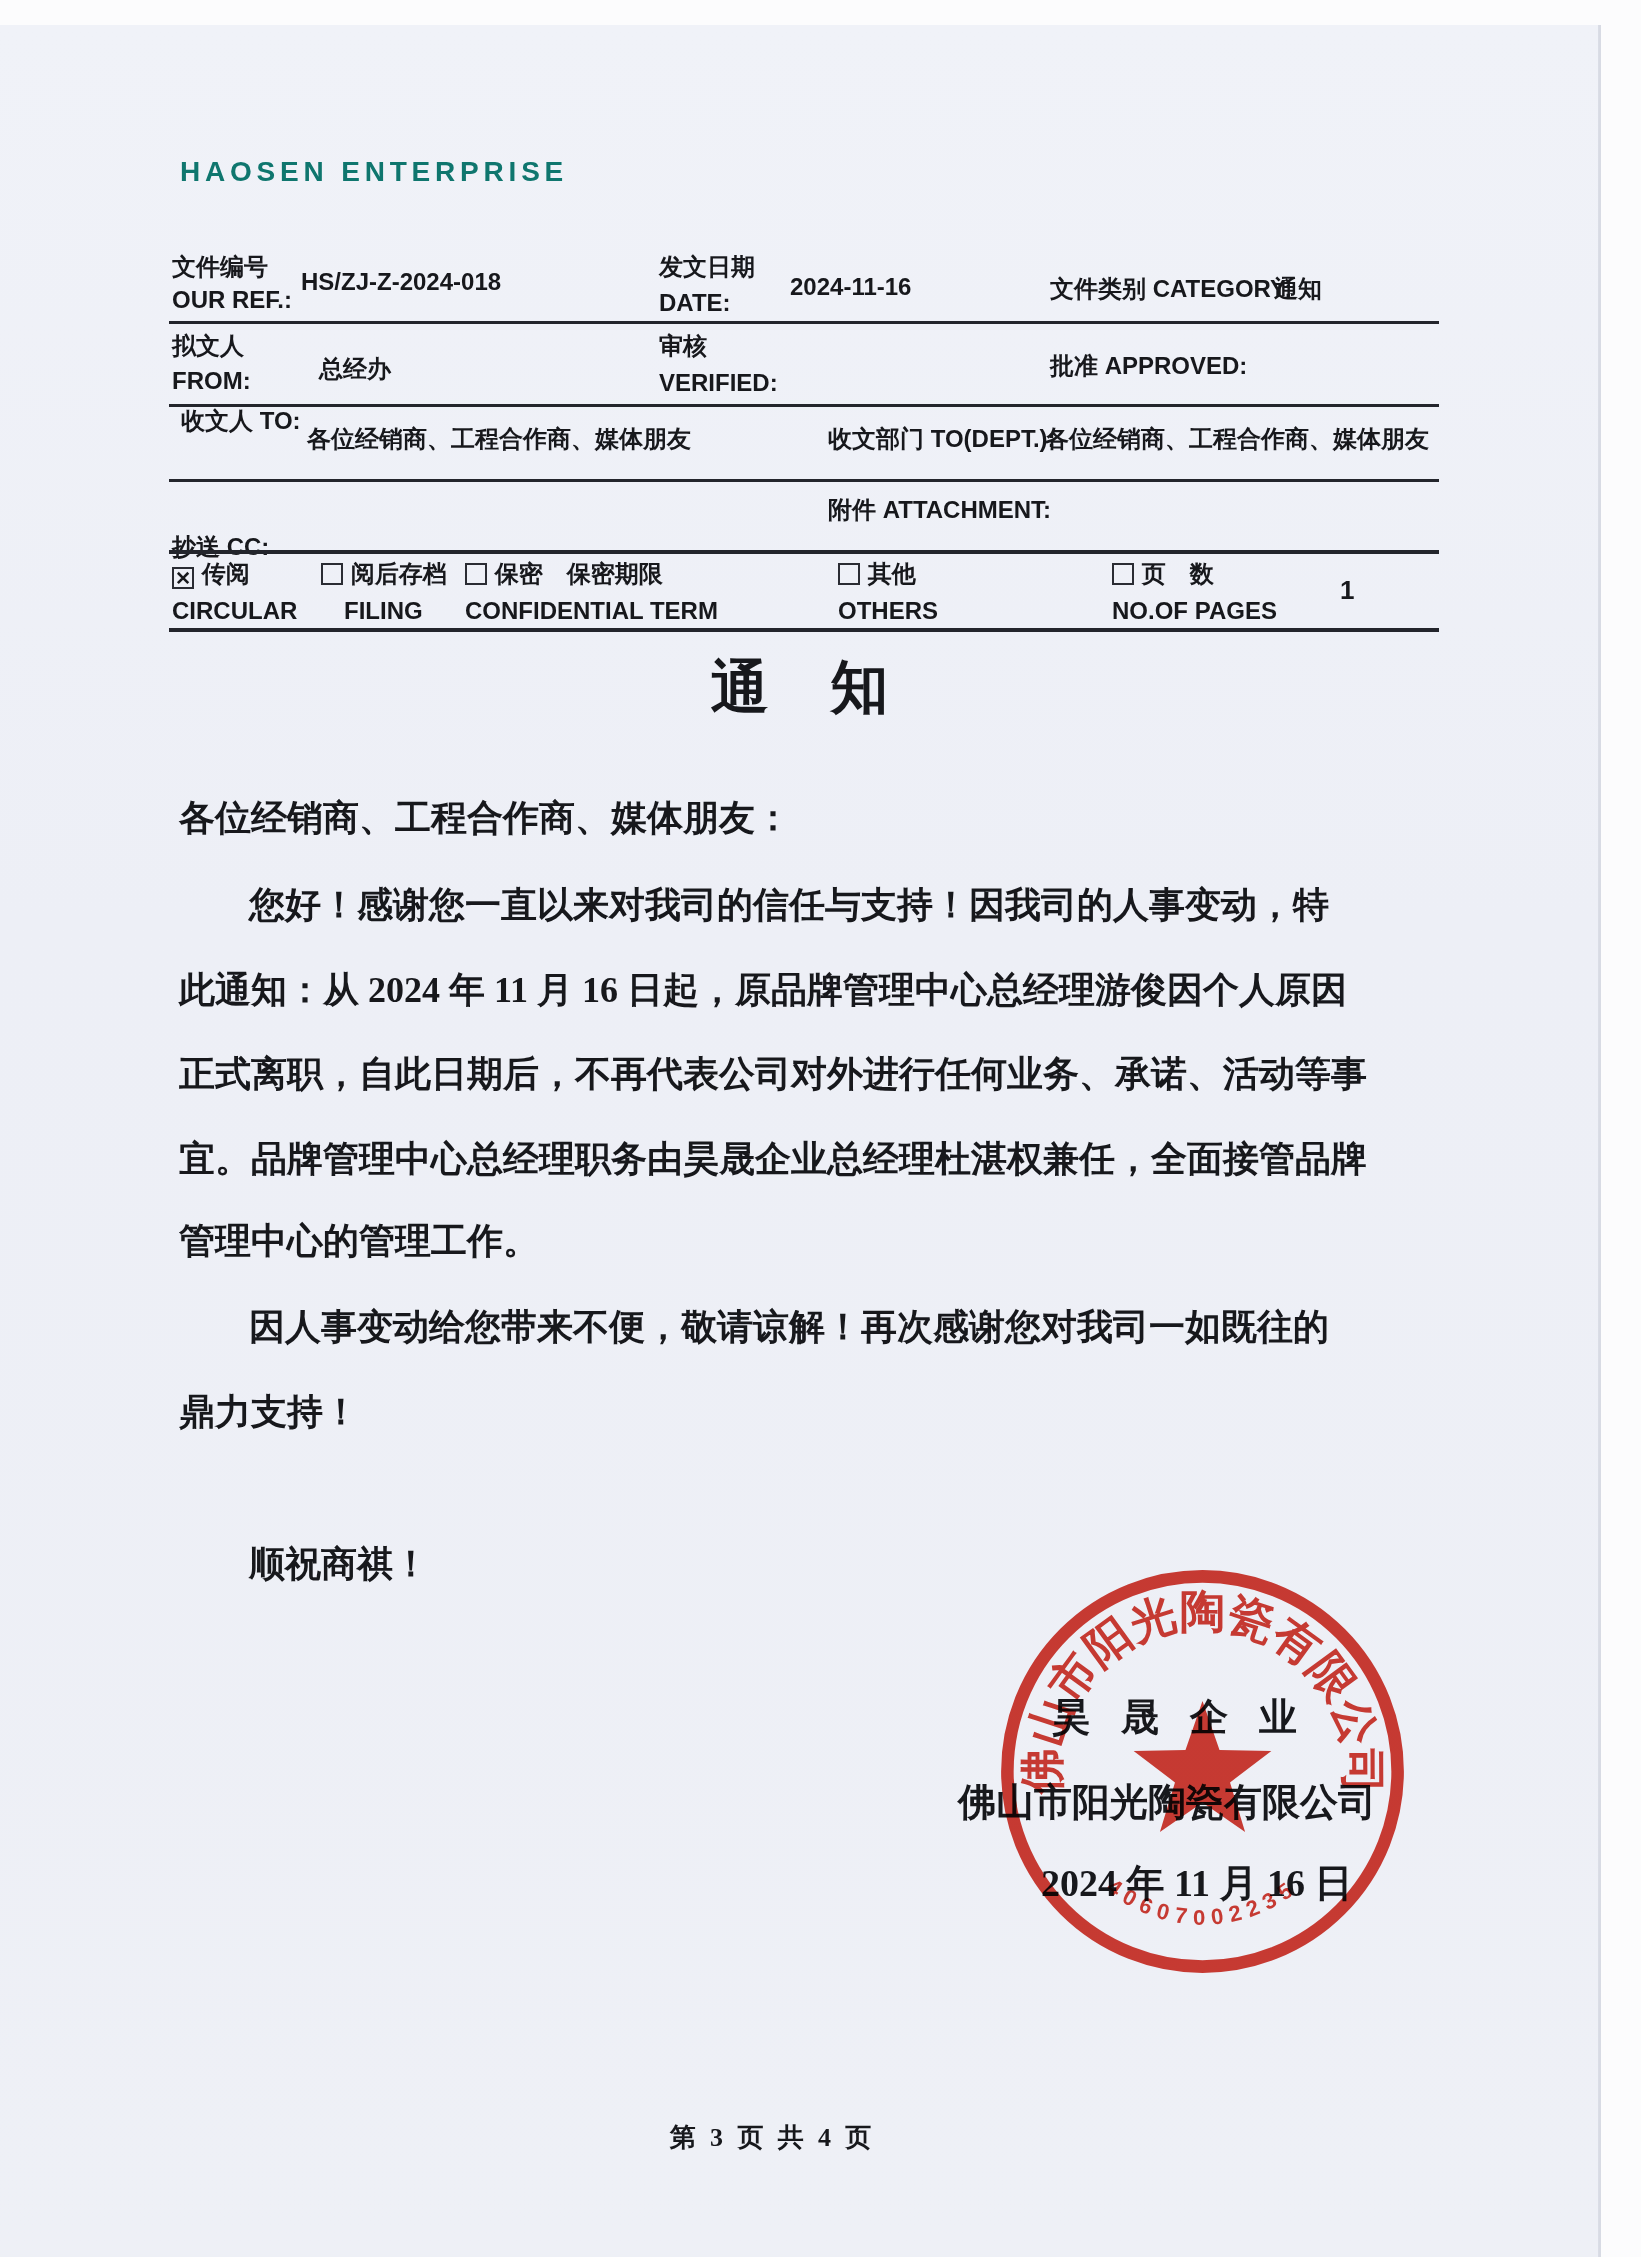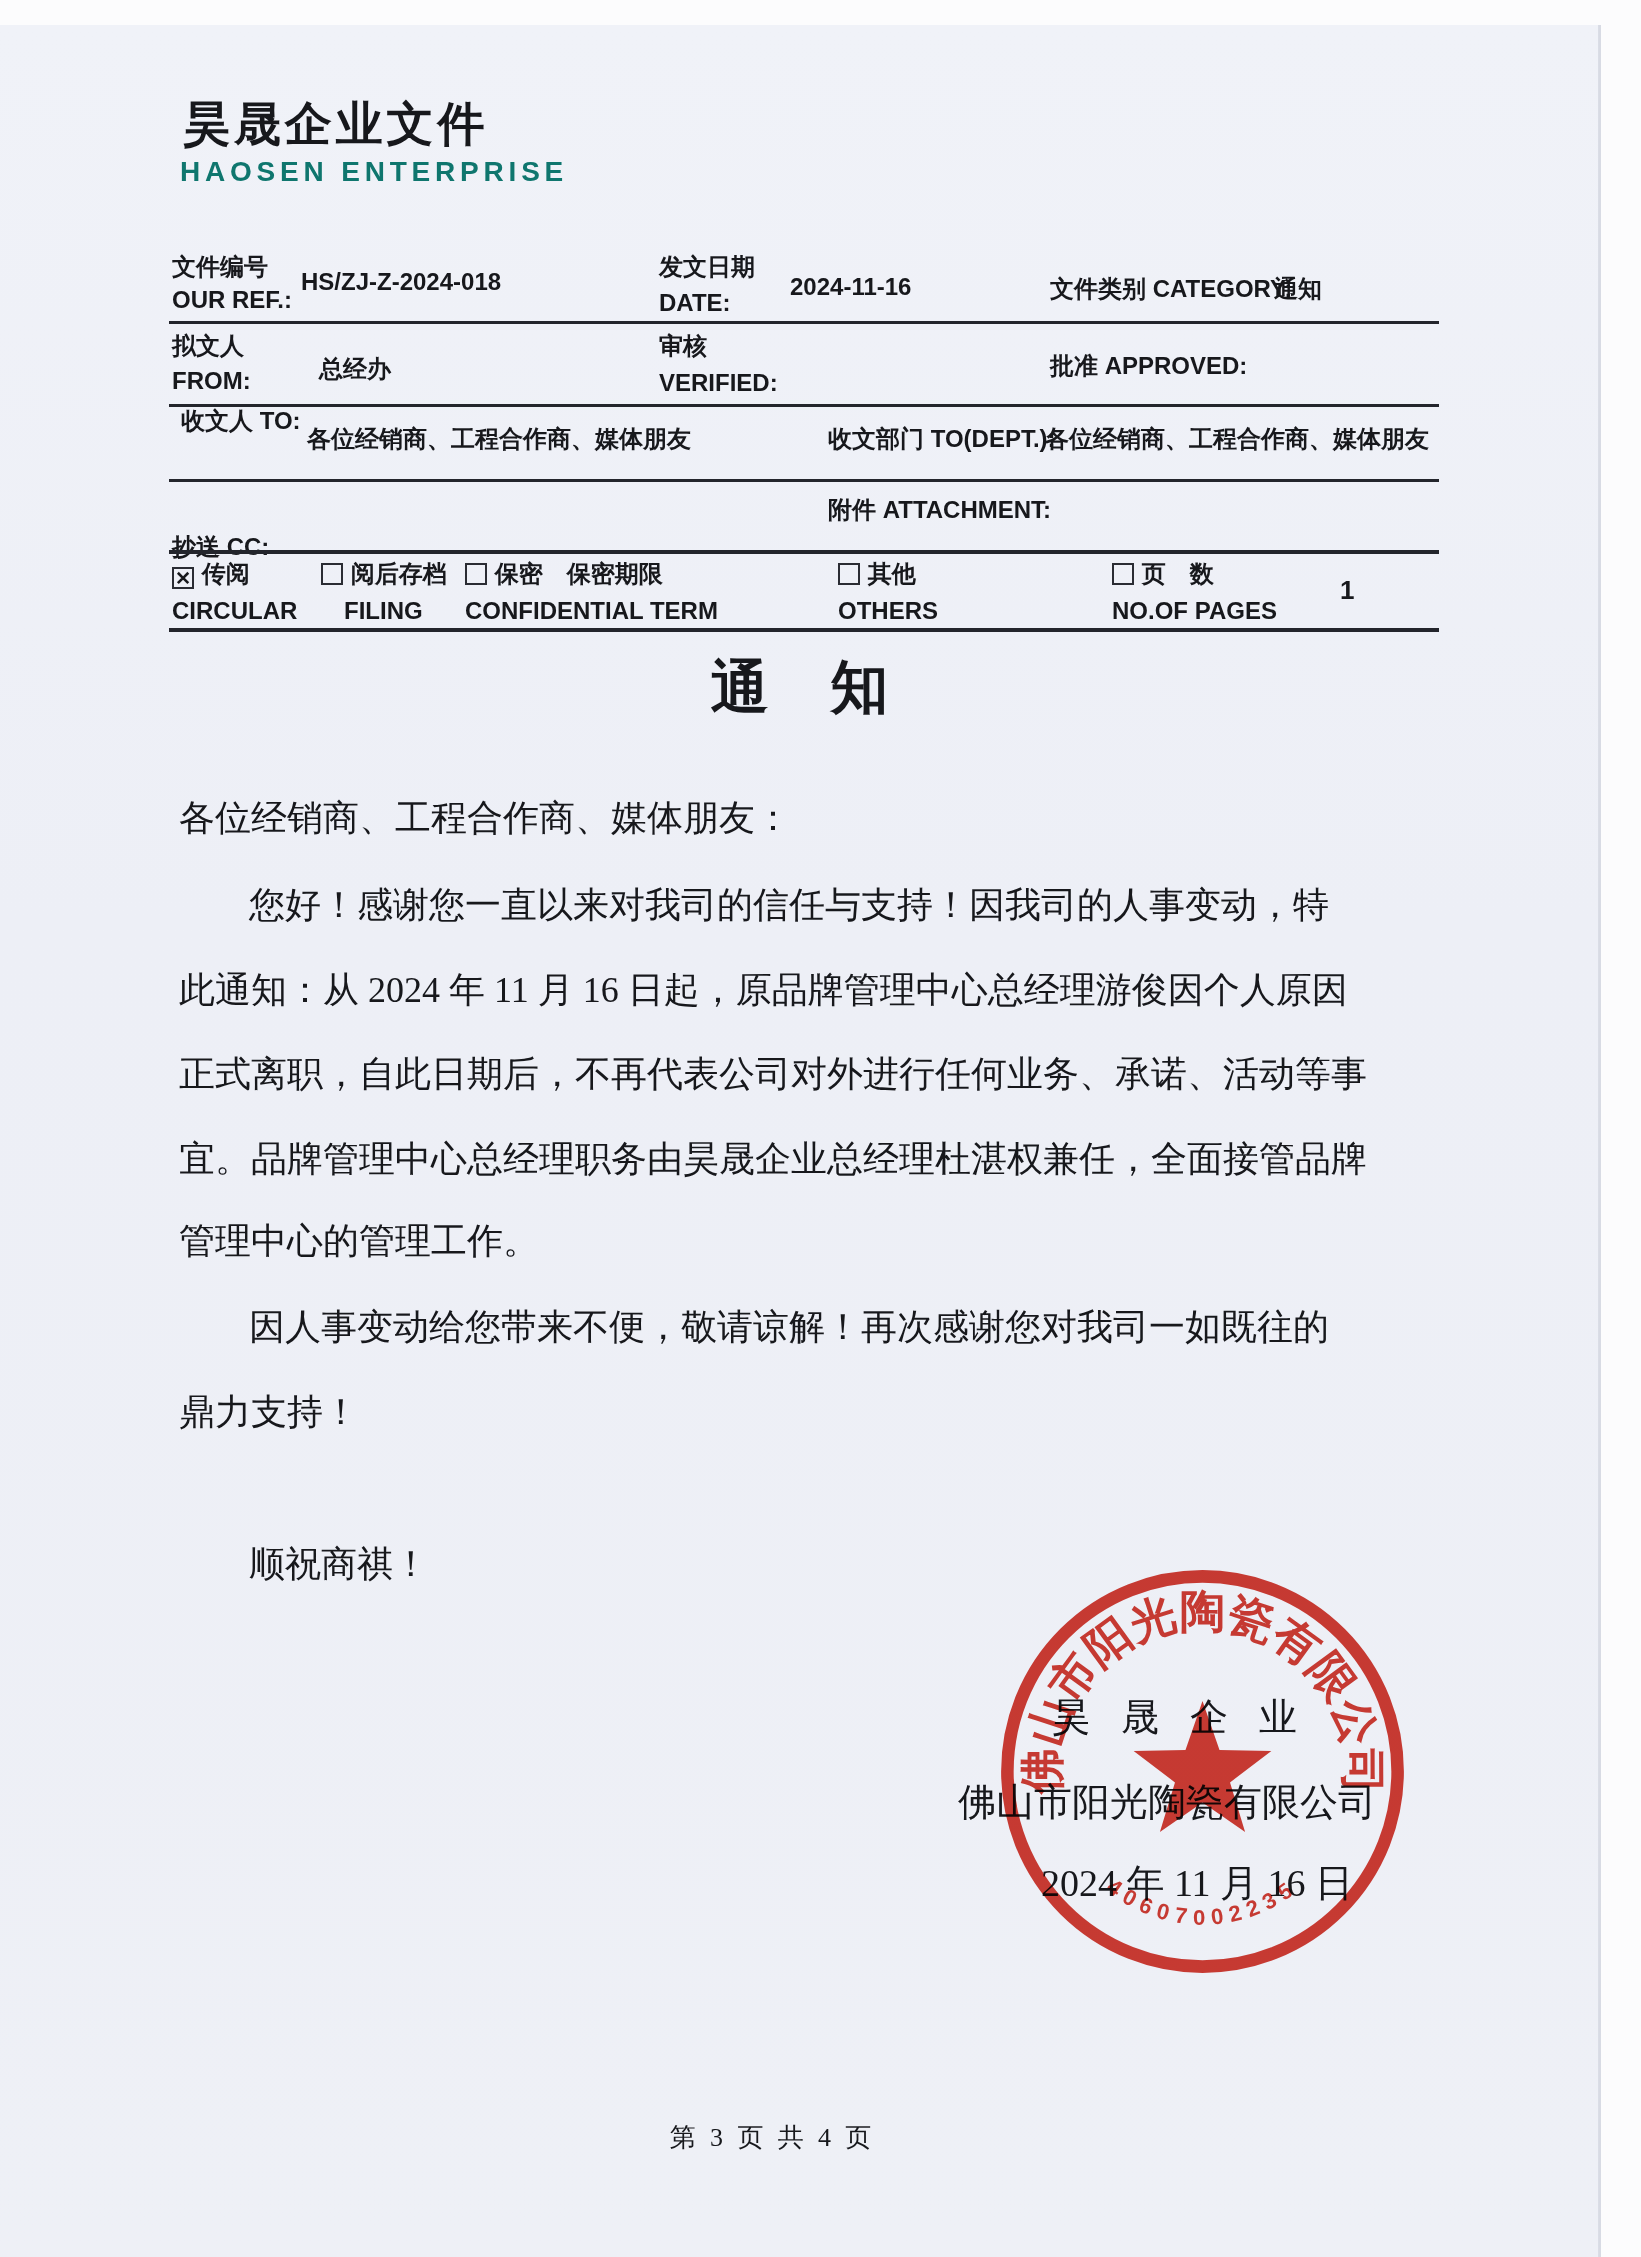--- a/index.html
+++ b/index.html
@@ -22,35 +22,34 @@
   
   .lbl{font-size:24px;font-weight:700;color:#17181c;white-space:nowrap;}
   .val{font-size:24px;font-weight:700;color:#17181c;white-space:nowrap;}
   .hline{position:absolute;left:169px;width:1270px;background:#23252c;}
   .cbx{
     display:inline-block;width:22px;height:22px;border:2.9px solid #2a2c33;
     font-size:19.3px;font-weight:700;color:#17181c;line-height:20px;text-align:center;
     vertical-align:-2.9px;margin-right:7.7px;box-sizing:border-box;
   }
   
-  .ser{font-family:"Liberation Serif","DejaVu Serif",serif;color:#17181c;}
+  .ser{font-family:"Liberation Serif","DejaVu Serif",serif;color:#17181c;font-weight:bold;}
   .doc-title{font-size:58px;font-weight:700;letter-spacing:1.9px;}
   .body-line{font-size:36px;white-space:nowrap;}
   .sig{font-size:38px;white-space:nowrap;}
   .footer{font-size:26px;letter-spacing:3.9px;}
   
   .seal{mix-blend-mode:multiply;opacity:.9;}
 </style>
 </head>
 <body>
 
 <div class="stage">
   <div class="paper"></div>
 
-  <div class="abs h-cn" style="left:183px;top:93px;">昊晟企业文件</div>
   <div class="abs h-en" style="left:180px;top:156px;">HAOSEN ENTERPRISE</div>
 
   <div class="abs lbl" style="left:172px;top:251px;">文件编号</div>
   <div class="abs lbl" style="left:172px;top:286px;">OUR REF.:</div>
   <div class="abs val" style="left:301px;top:268px;">HS/ZJ-Z-2024-018</div>
   <div class="abs lbl" style="left:659px;top:251px;">发文日期</div>
   <div class="abs lbl" style="left:659px;top:289px;">DATE:</div>
   <div class="abs val" style="left:790px;top:273px;">2024-11-16</div>
   <div class="abs lbl" style="left:1050px;top:273px;">文件类别 CATEGORY:</div>
   <div class="abs val" style="left:1274px;top:273px;">通知</div>

